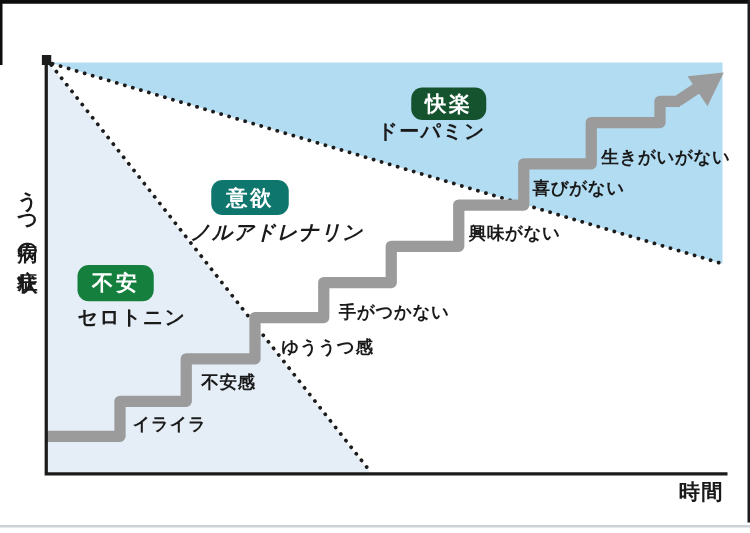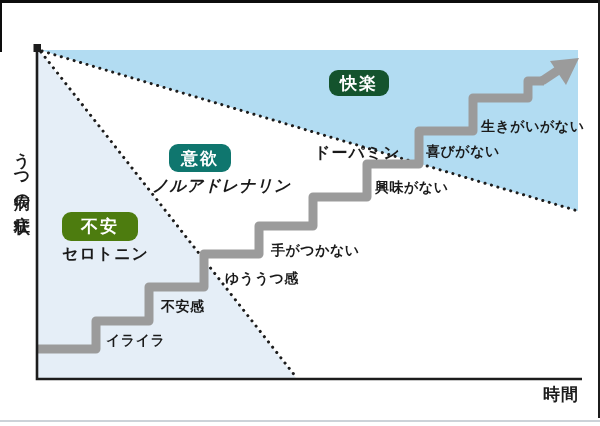--- a/index.html
+++ b/index.html
@@ -43,28 +43,28 @@
     <line x1="542" y1="81" x2="560" y2="69" stroke-width="9" stroke="#9b9b9b"></line>
     <polygon points="579,58 566,85 550,61" fill="#9b9b9b"></polygon>
 
     <path d="M 37 46 L 37 379 L 582 379" fill="none" stroke-width="2.6" stroke="#1c1c1c"></path>
     <rect x="33.5" y="44" width="7.5" height="8" fill="#1c1c1c"></rect>
   </svg>
 
   <div class="lbl" id="y-axis-label">うつ病の症状</div>
   <div class="lbl" id="x-axis-label">時間</div>
 
-  <div class="badge" style="left:62px;top:212px;width:76px;height:29px;background:#4d7c0f;">不安</div>
+  <div class="badge" style="left:62px;top:212px;width:61px;height:29px;background:#15803d;">不安</div>
   <div class="lbl hormone" style="left:62px;top:245px;">セロトニン</div>
 
   <div class="badge" style="left:169px;top:144px;width:62px;height:28px;background:#0f766e;">意欲</div>
   <div class="lbl hormone" style="left:152px;top:177px;font-style:italic;">ノルアドレナリン</div>
 
   <div class="badge" style="left:329px;top:70px;width:60px;height:26px;background:#14532d;">快楽</div>
-  <div class="lbl hormone" style="left:314px;top:96px;margin-top:48px;">ドーパミン</div>
+  <div class="lbl hormone" style="left:302px;top:96px;">ドーパミン</div>
 
   <div class="lbl step-lbl" style="left:106px;top:333px;">イライラ</div>
   <div class="lbl step-lbl" style="left:161px;top:299px;">不安感</div>
   <div class="lbl step-lbl" style="left:225px;top:271px;">ゆううつ感</div>
   <div class="lbl step-lbl" style="left:271px;top:243px;">手がつかない</div>
   <div class="lbl step-lbl" style="left:375px;top:180px;text-align:center;">興味がない</div>
   <div class="lbl step-lbl" style="left:481px;top:119px;">生きがいがない</div>
   <div class="lbl step-lbl" style="left:426px;top:144px;">喜びがない</div>
 
   <div class="edge" id="edge-top"></div>

